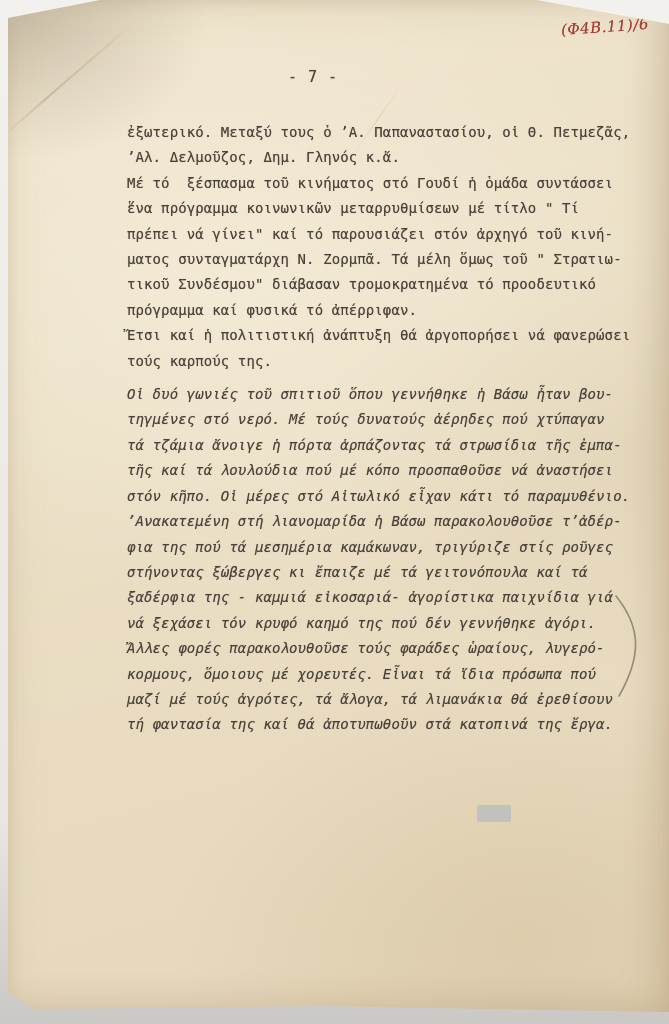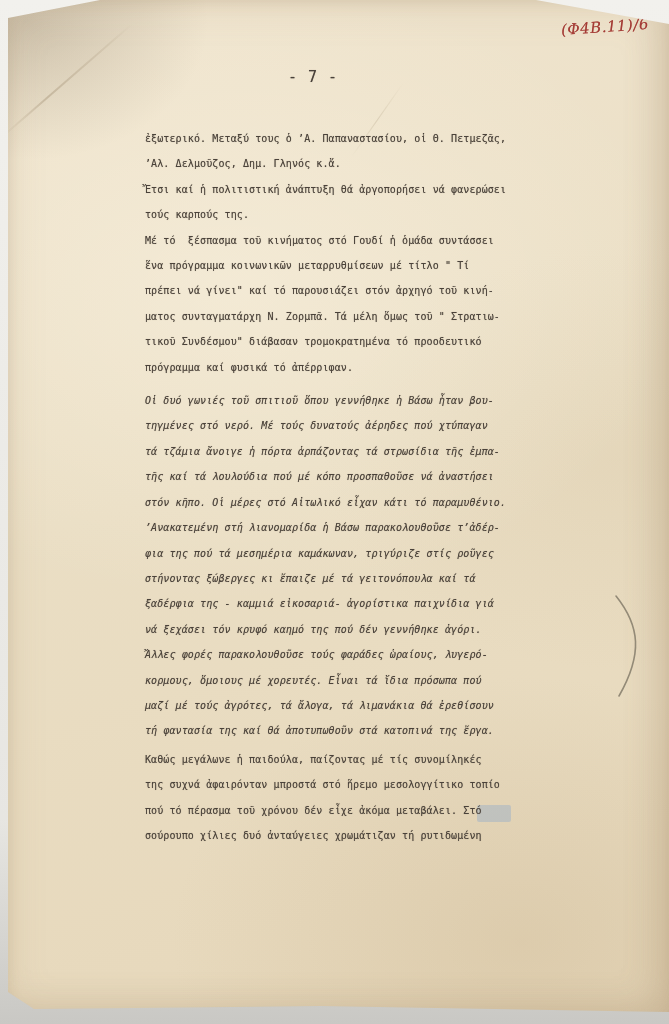--- a/index.html
+++ b/index.html
@@ -64,28 +64,27 @@
     left: 288px;
     top: 68px;
     font-size: 15px;
     letter-spacing: 1px;
     color: #49413a;
     text-shadow: 0 0 0.7px rgba(70,60,48,0.55);
   }
   .typed-text {
     position: absolute;
     left: 127px;
-    top: 126px;
+    top: 120px;
     width: 520px;
-    font-size: 10px;
+    font-size: 14px;
     line-height: 25.4px;
     letter-spacing: 0.1px;
     color: #4a423a;
     text-shadow: 0 0 0.7px rgba(72,62,50,0.5);
-    margin-left: 18px;
   }
   .typed-text p {
     margin: 0;
     white-space: pre;
   }
   .typed-text p.gap-lg { margin-top: 8px; font-style: italic; }
   .typed-text p.gap-sm { margin-top: 3px; }
   
   .annotation {
     position: absolute;
@@ -131,46 +130,42 @@
 
     <div class="page-number">- 7 -</div>
 
     <div class="annotation">(Φ4Β.11)/6</div>
 
     <div class="blue-mark"></div>
 
     <div class="typed-text">
       <p>ἐξωτερικό. Μεταξύ τους ὁ ’Α. Παπαναστασίου, οἱ Θ. Πετμεζᾶς,
 ’Αλ. Δελμοῦζος, Δημ. Γληνός κ.ἄ.</p>
-      <p>Ἔτσι καί ἡ πολιτιστική ἀνάπτυξη θά ἀργοπορήσει νά φανερώσει
-τούς καρπούς της.</p>
       <p>Μέ τό  ξέσπασμα τοῦ κινήματος στό Γουδί ἡ ὁμάδα συντάσσει
 ἕνα πρόγραμμα κοινωνικῶν μεταρρυθμίσεων μέ τίτλο " Τί
 πρέπει νά γίνει" καί τό παρουσιάζει στόν ἀρχηγό τοῦ κινή-
 ματος συνταγματάρχη Ν. Ζορμπᾶ. Τά μέλη ὅμως τοῦ " Στρατιω-
 τικοῦ Συνδέσμου" διάβασαν τρομοκρατημένα τό προοδευτικό
 πρόγραμμα καί φυσικά τό ἀπέρριφαν.</p>
+      <p>Ἔτσι καί ἡ πολιτιστική ἀνάπτυξη θά ἀργοπορήσει νά φανερώσει
+τούς καρπούς της.</p>
       <p class="gap-lg">Οἱ δυό γωνιές τοῦ σπιτιοῦ ὅπου γεννήθηκε ἡ Βάσω ἦταν βου-
 τηγμένες στό νερό. Μέ τούς δυνατούς ἀέρηδες πού χτύπαγαν
 τά τζάμια ἄνοιγε ἡ πόρτα ἁρπάζοντας τά στρωσίδια τῆς ἐμπα-
 τῆς καί τά λουλούδια πού μέ κόπο προσπαθοῦσε νά ἀναστήσει
 στόν κῆπο. Οἱ μέρες στό Αἰτωλικό εἶχαν κάτι τό παραμυθένιο.
 ’Ανακατεμένη στή λιανομαρίδα ἡ Βάσω παρακολουθοῦσε τ’ἀδέρ-
 φια της πού τά μεσημέρια καμάκωναν, τριγύριζε στίς ροῦγες
 στήνοντας ξώβεργες κι ἔπαιζε μέ τά γειτονόπουλα καί τά
 ξαδέρφια της - καμμιά εἰκοσαριά- ἀγορίστικα παιχνίδια γιά
 νά ξεχάσει τόν κρυφό καημό της πού δέν γεννήθηκε ἀγόρι.
 Ἄλλες φορές παρακολουθοῦσε τούς φαράδες ὡραίους, λυγερό-
 κορμους, ὅμοιους μέ χορευτές. Εἶναι τά ἴδια πρόσωπα πού
 μαζί μέ τούς ἀγρότες, τά ἄλογα, τά λιμανάκια θά ἐρεθίσουν
 τή φαντασία της καί θά ἀποτυπωθοῦν στά κατοπινά της ἔργα.</p>
-      <p class="gap-sm">Καθώς μεγάλωνε ἡ παιδούλα, παίζοντας μέ τίς συνομίληκές
-της συχνά ἀφαιρόνταν μπροστά στό ἥρεμο μεσολογγίτικο τοπίο
-πού τό πέρασμα τοῦ χρόνου δέν εἶχε ἀκόμα μεταβάλει. Στό
-σούρουπο χίλιες δυό ἀνταύγειες χρωμάτιζαν τή ρυτιδωμένη</p>
     </div>
 
     <svg class="pencil-mark" viewBox="0 0 42 110" xmlns="http://www.w3.org/2000/svg">
       <path d="M 6 4 C 30 34, 33 62, 9 104" fill="none" stroke="#938a77" stroke-width="1.6" stroke-linecap="round"></path>
     </svg>
   </div>
 
 </div>
 
 </body></html>

